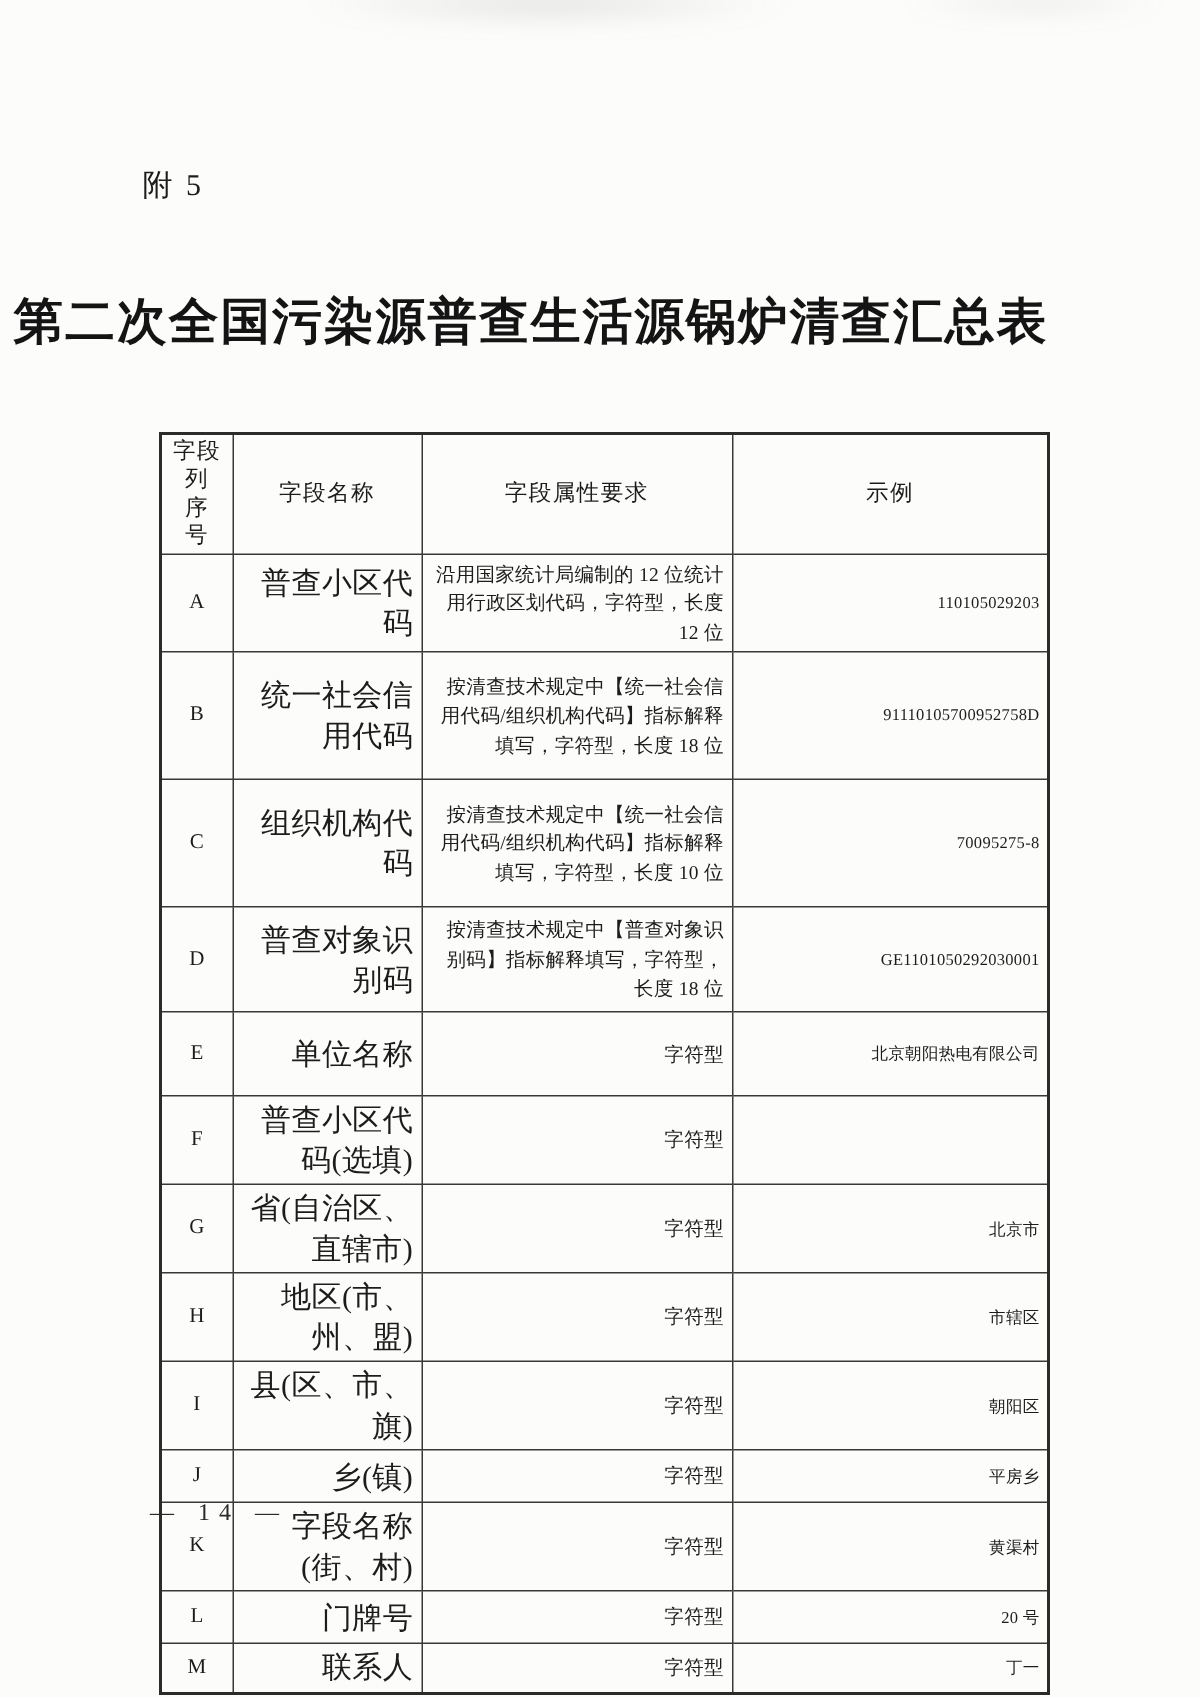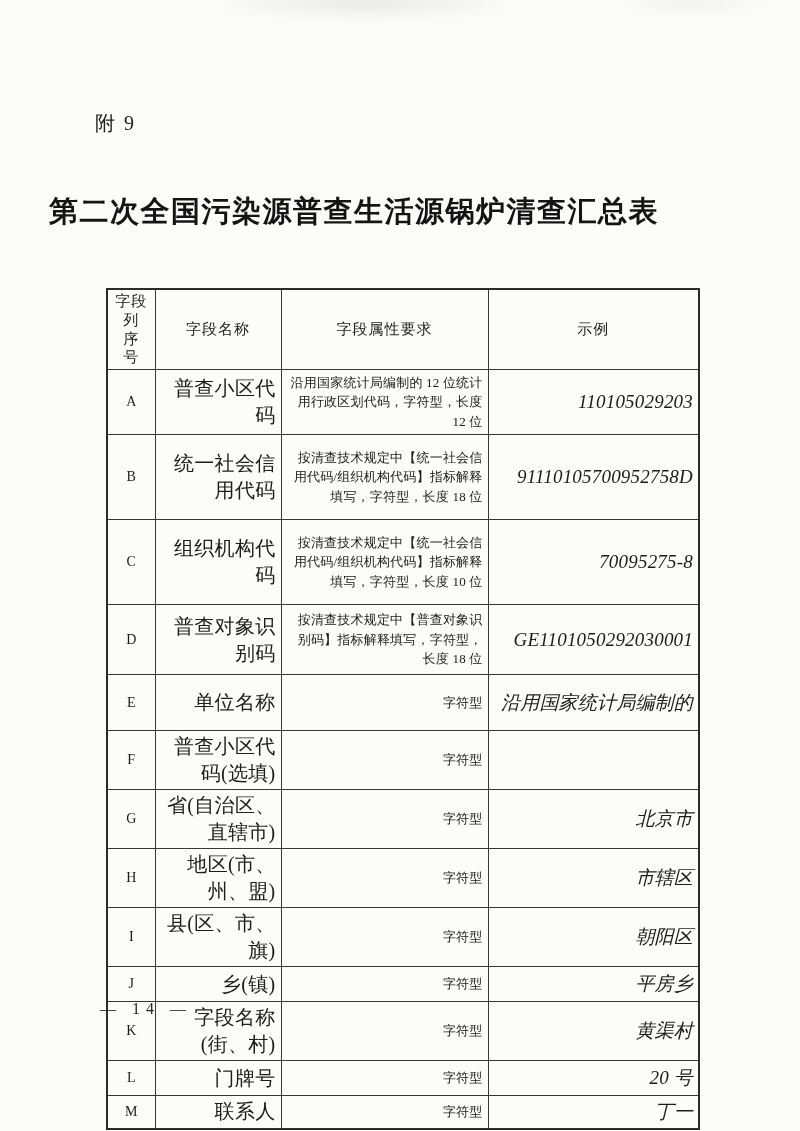--- a/index.html
+++ b/index.html
@@ -37,21 +37,21 @@
     font-size: 20px;
     letter-spacing: 2px;
     font-family: "Liberation Serif", "DejaVu Serif", serif;
   }
   .page-title {
     position: absolute;
     left: 0;
     top: 192px;
     width: 708px;
     text-align: center;
-    font-size: 29px;
+    font-size: 33px;
     font-weight: bold;
     letter-spacing: 1.5px;
     color: #141414;
   }
   table.fields-table {
     position: absolute;
     left: 106px;
     top: 288px;
     width: 592px;
     border-collapse: collapse;
@@ -87,41 +87,40 @@
   .fields-table td.cell-name {
     font-size: 20px;
     letter-spacing: 0.3px;
   }
   .fields-table td.cell-attr {
     font-size: 13px;
     line-height: 1.5;
     letter-spacing: 0.2px;
   }
   .fields-table td.cell-example {
-    font-size: 19px;
+    font-size: 11px;
     letter-spacing: 0.2px;
-    font-style: italic;
   }
   .page-number {
     position: absolute;
     left: 100px;
     top: 1000px;
     font-size: 16px;
     letter-spacing: 6px;
     color: #2a2a2a;
     font-family: Liberation Serif, serif;
   }
 </style>
 </head>
 <body>
 
 <div class="scan-artifact smudge-1"></div>
 <div class="scan-artifact smudge-2"></div>
 
-<div class="attachment-label">附 9</div>
+<div class="attachment-label">附 5</div>
 
 <div class="page-title">第二次全国污染源普查生活源锅炉清查汇总表</div>
 
 <table class="fields-table">
   <colgroup>
     <col style="width:48px">
     <col style="width:126px">
     <col style="width:207px">
     <col style="width:211px">
   </colgroup>
@@ -155,21 +154,21 @@
       <tr style="height: 70px;">
         <td class="cell-id">D</td>
         <td class="cell-name">普查对象识别码</td>
         <td class="cell-attr">按清查技术规定中【普查对象识别码】指标解释填写，字符型，长度 18 位</td>
         <td class="cell-example">GE1101050292030001</td>
       </tr>
       <tr style="height: 56px;">
         <td class="cell-id">E</td>
         <td class="cell-name">单位名称</td>
         <td class="cell-attr">字符型</td>
-        <td class="cell-example">沿用国家统计局编制的</td>
+        <td class="cell-example">北京朝阳热电有限公司</td>
       </tr>
       <tr style="height: 36px;">
         <td class="cell-id">F</td>
         <td class="cell-name">普查小区代码(选填)</td>
         <td class="cell-attr">字符型</td>
         <td class="cell-example"></td>
       </tr>
       <tr style="height: 35px;">
         <td class="cell-id">G</td>
         <td class="cell-name">省(自治区、直辖市)</td>

